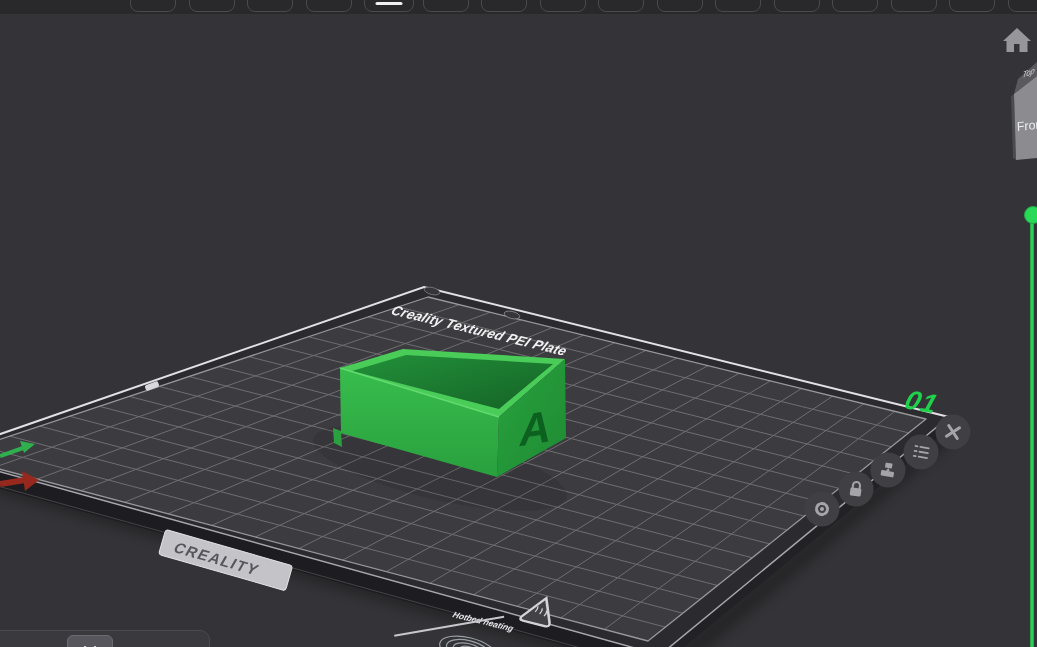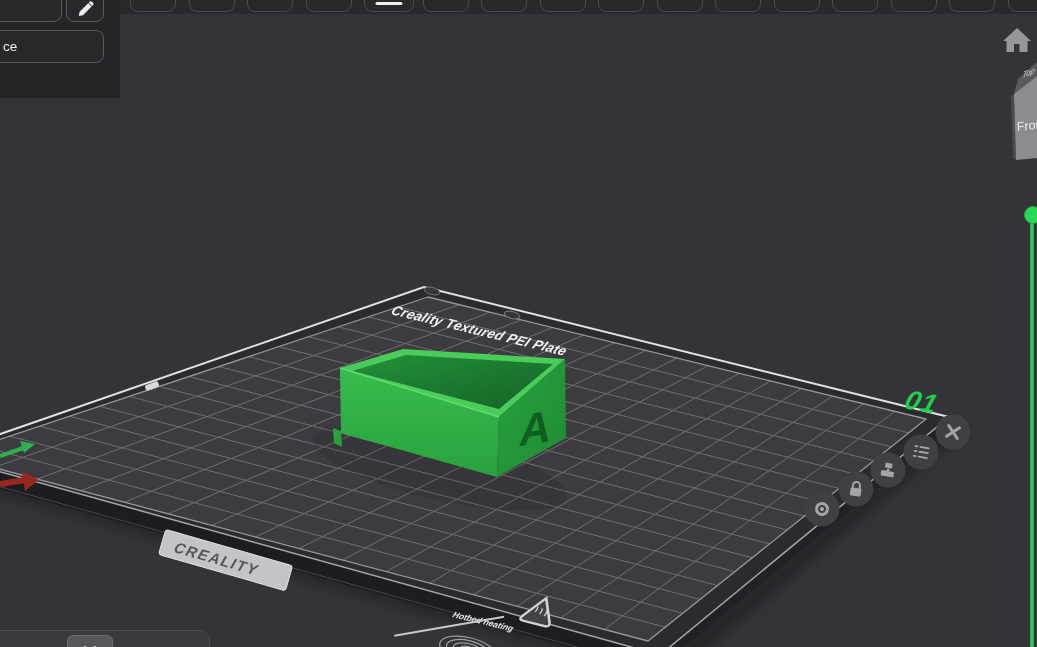--- a/index.html
+++ b/index.html
@@ -213,32 +213,20 @@
       <div class="tb-btn" style="left: 598px;"></div>
       <div class="tb-btn" style="left: 656.5px;"></div>
       <div class="tb-btn" style="left: 715px;"></div>
       <div class="tb-btn" style="left: 773.5px;"></div>
       <div class="tb-btn" style="left: 832px;"></div>
       <div class="tb-btn" style="left: 890.5px;"></div>
       <div class="tb-btn" style="left: 949px;"></div>
       <div class="tb-btn" style="left: 1007.5px;"></div>
     </div>
 
-  <div id="tl-panel">
-    <div id="tl-box-left" class="tl-box"></div>
-    <div id="tl-edit" class="tl-box">
-      <svg width="20" height="20" viewBox="0 0 20 20" style="margin-bottom:1px">
-        <path d="M13.2,3.2 l3.4,3.4 -8.6,8.6 -4.2,0.8 0.8,-4.2 z" fill="#ececf0"></path>
-        <path d="M14.6,1.8 a1.7,1.7 0 0 1 2.4,0 l1,1 a1.7,1.7 0 0 1 0,2.4 l-0.9,0.9 -3.4,-3.4 z" fill="#ececf0"></path>
-      </svg>
-    </div>
-    <div id="tl-value" class="tl-box">
-      <span>ce</span>
-    </div>
-  </div>
 
   <div id="bl-panel">
     <div id="bl-chevron">
       <svg width="14" height="9" viewBox="0 0 14 9">
         <polyline points="2,2 7,7 12,2" fill="none" stroke="#ececf0" stroke-width="2" stroke-linecap="round" stroke-linejoin="round"></polyline>
       </svg>
     </div>
   </div>
 
 </div>

